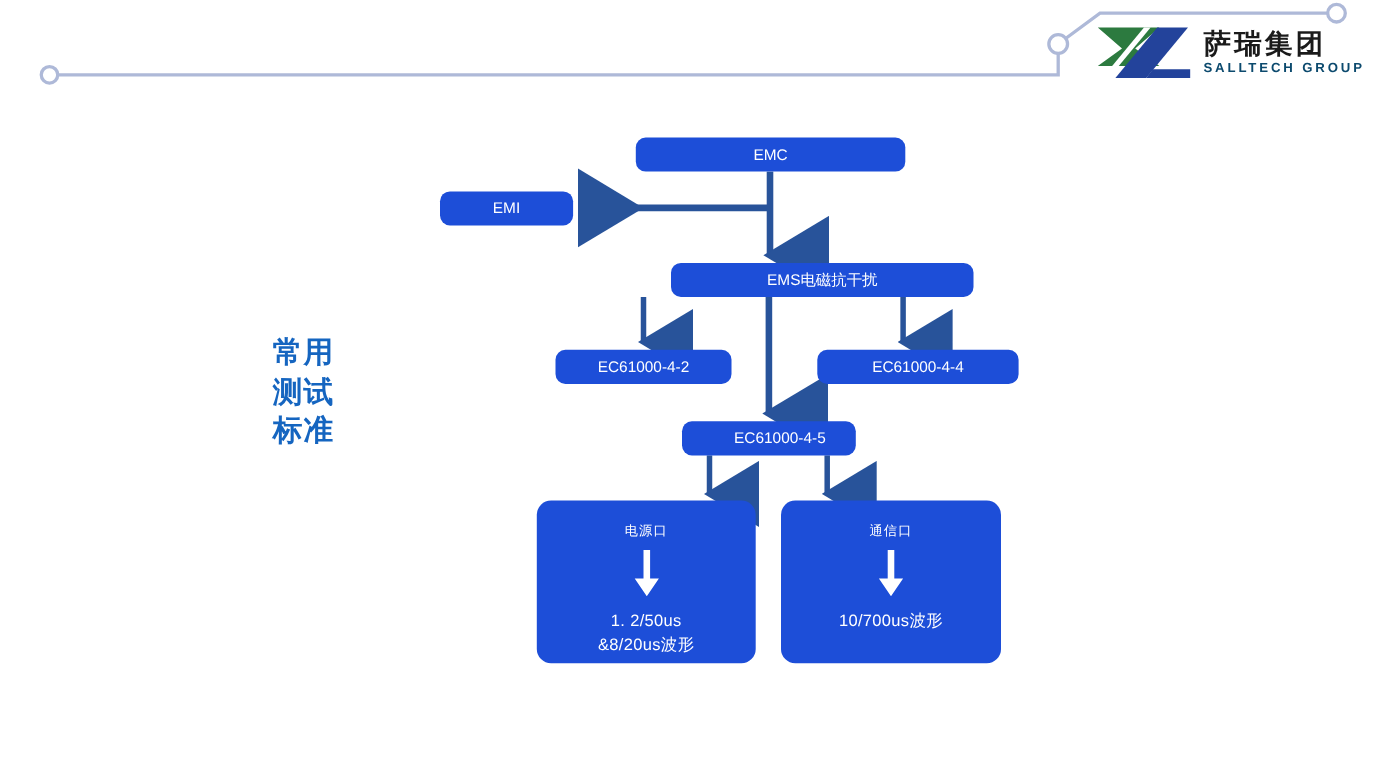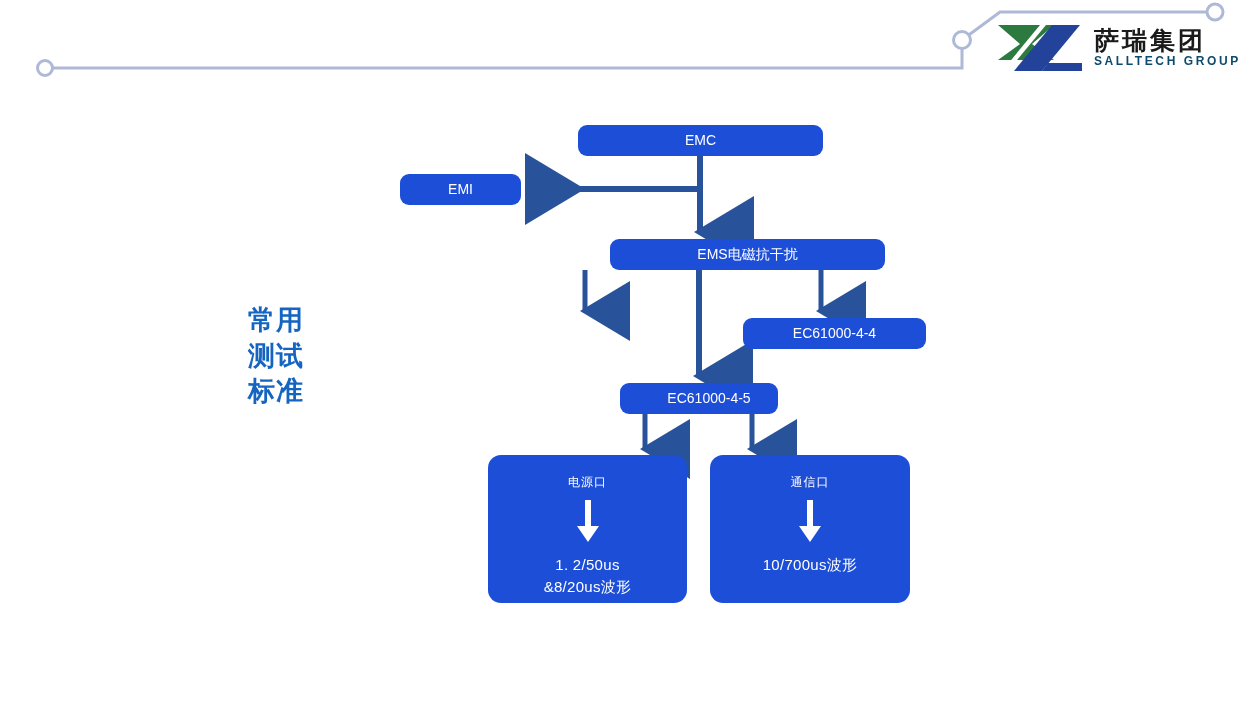--- a/index.html
+++ b/index.html
@@ -220,20 +220,23 @@
   </div>
 
   <div class="node" id="node-emi">
     <span>EMI</span>
   </div>
 
   <div class="node" id="node-ems">
     <span>EMS电磁抗干扰</span>
   </div>
 
+  <div class="node" id="node-61000-4-2">
+    <span>EC61000-4-2</span>
+  </div>
 
   <div class="node" id="node-61000-4-4">
     <span>EC61000-4-4</span>
   </div>
 
   <div class="node" id="node-61000-4-5">
     <span>EC61000-4-5</span>
   </div>
 
   <div class="node big" id="node-power-port">

